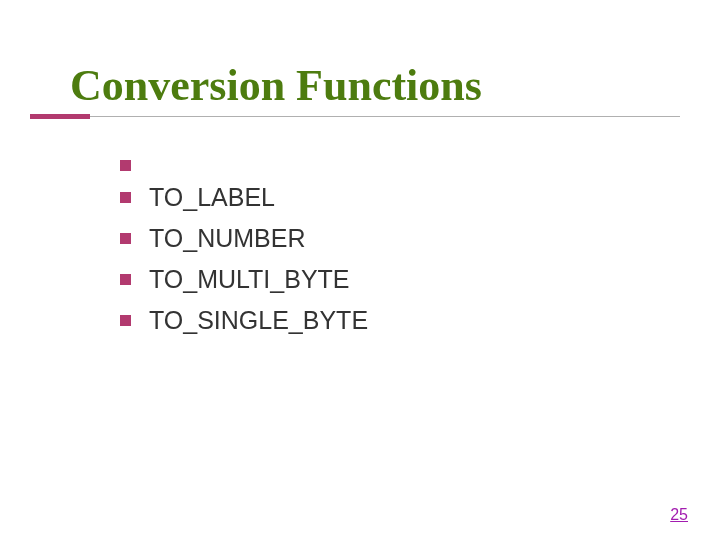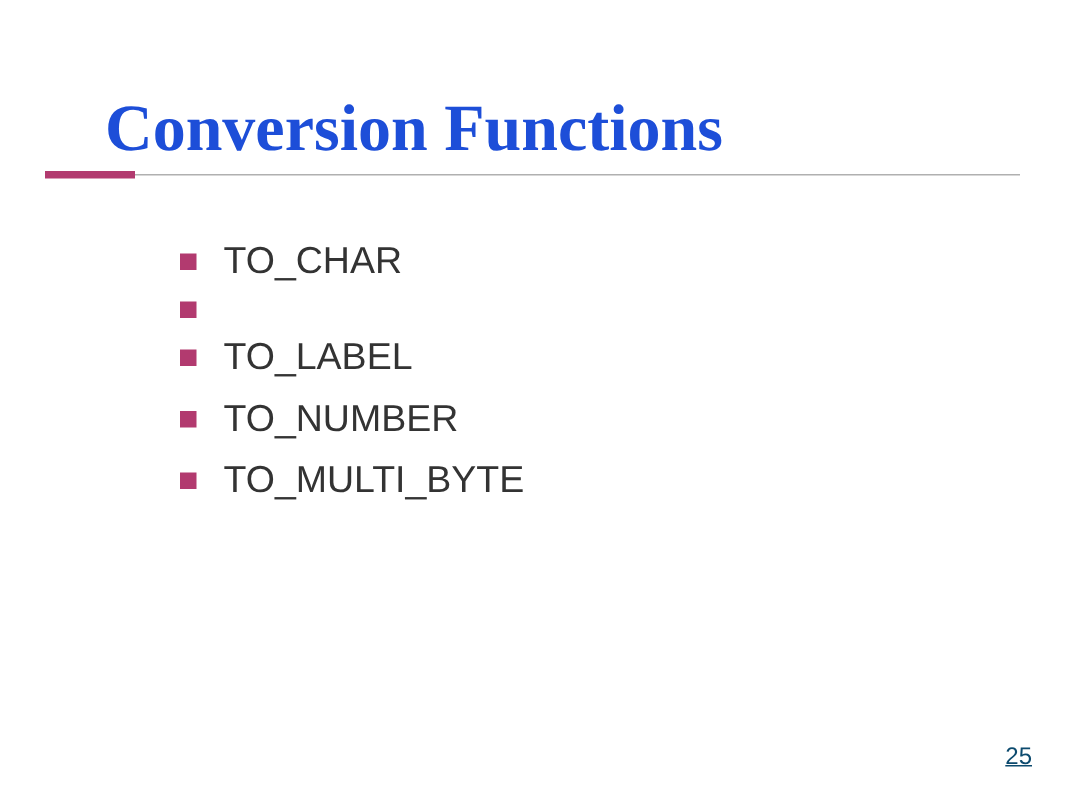--- a/index.html
+++ b/index.html
@@ -14,21 +14,21 @@
   }
   .title-wrap {
     position: absolute;
     top: 62px;
     left: 70px;
     right: 40px;
   }
   .title {
     font-family: "Times New Roman", Times, serif;
     font-size: 44px;
-    color: #1d4ed8;
+    color: #4d7c0f;
     margin: 0 0 4px 0;
     line-height: 1.1;
   }
   .title-rule {
     position: relative;
     height: 6px;
   }
   .rule-gray {
     position: absolute;
     left: -40px;
@@ -62,54 +62,54 @@
     margin-right: 18px;
     flex-shrink: 0;
   }
   .item-text {
     font-size: 25px;
     color: #333333;
     font-family: Verdana, Geneva, sans-serif;
   }
   .pagenum {
     position: absolute;
-    bottom: 26px;
+    bottom: 16px;
     right: 32px;
     font-size: 16px;
-    color: #0c4a6e;
+    color: #a21caf;
     font-family: Verdana, Geneva, sans-serif;
     text-decoration: underline;
   }
 </style>
 </head>
 <body>
 
 <div class="title-wrap">
   <h1 class="title">Conversion Functions</h1>
   <div class="title-rule">
     <div class="rule-gray"></div>
     <div class="rule-accent"></div>
   </div>
 </div>
 
 <div class="content">
   <div class="item">
     <span class="bullet"></span>
-    <span class="item-text">TO_CHAR</span>
-  </div>
-  <div class="item">
-    <span class="bullet"></span>
   </div>
   <div class="item">
     <span class="bullet"></span>
     <span class="item-text">TO_LABEL</span>
   </div>
   <div class="item">
     <span class="bullet"></span>
     <span class="item-text">TO_NUMBER</span>
   </div>
   <div class="item">
     <span class="bullet"></span>
     <span class="item-text">TO_MULTI_BYTE</span>
   </div>
+  <div class="item">
+    <span class="bullet"></span>
+    <span class="item-text">TO_SINGLE_BYTE</span>
+  </div>
 </div>
 
 <div class="pagenum">25</div>
 
 </body></html>

